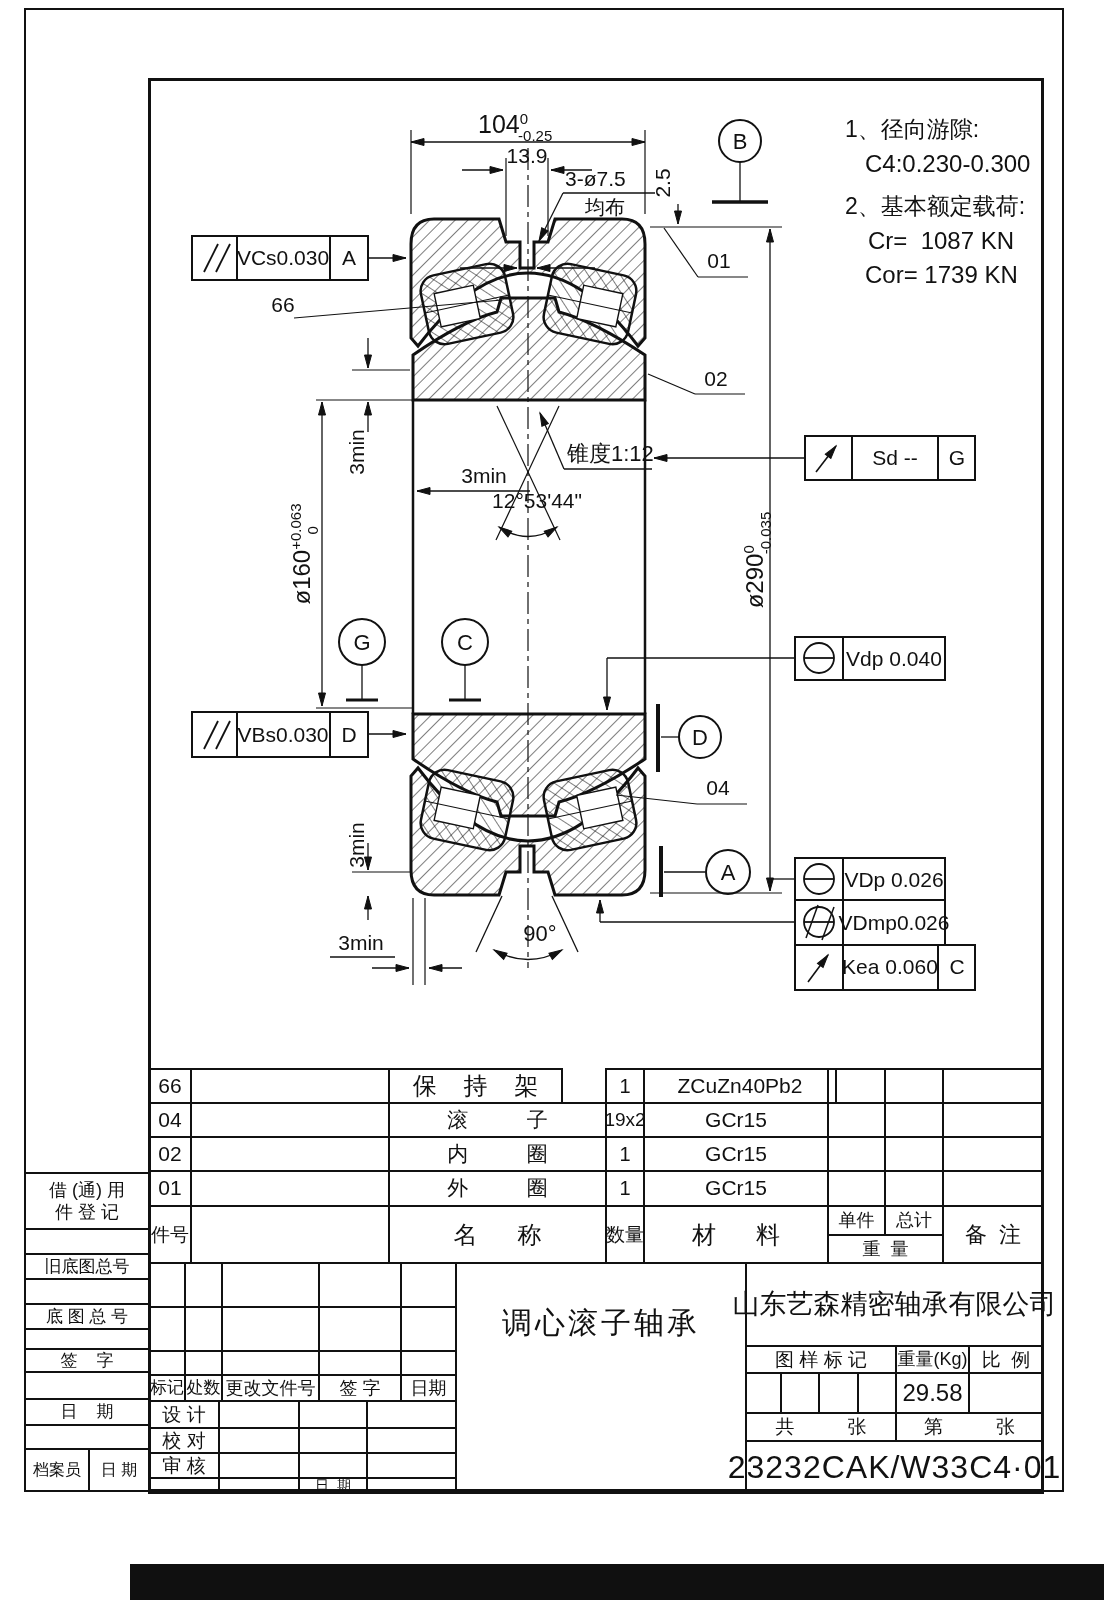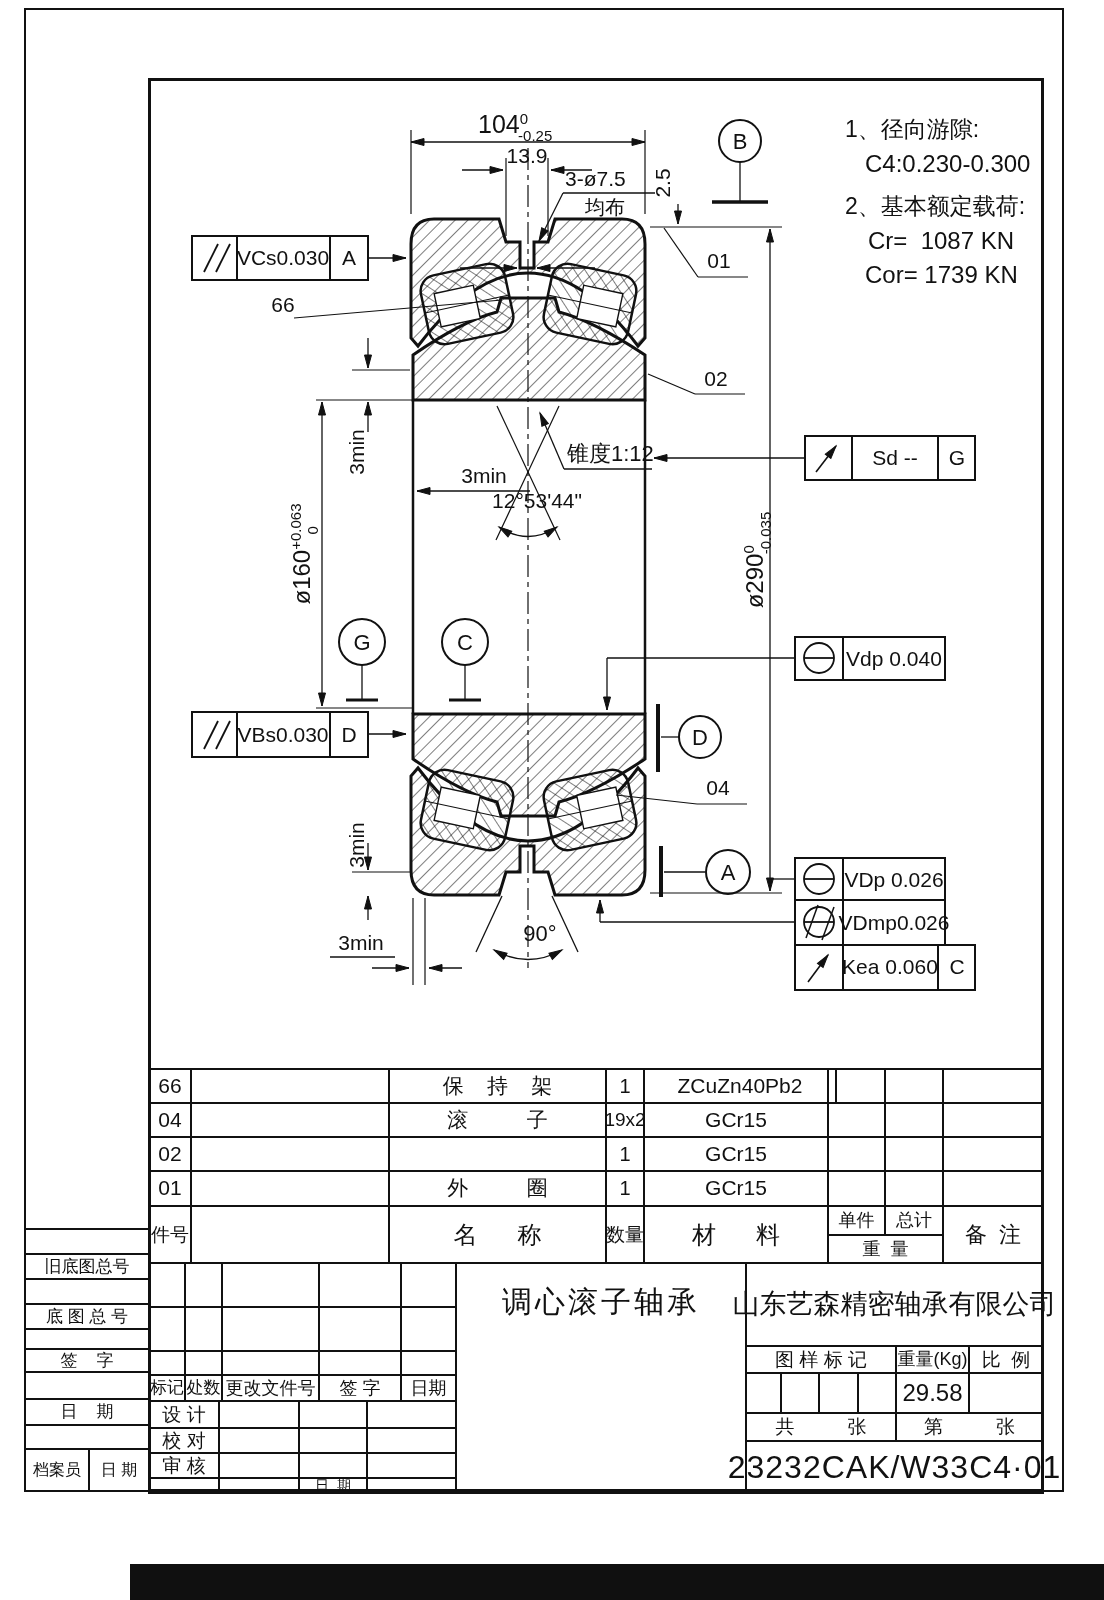--- a/index.html
+++ b/index.html
@@ -299,38 +299,39 @@
       <text x="845" y="137">1、径向游隙:</text>
       <text x="865" y="172" font-size="24">C4:0.230-0.300</text>
       <text x="845" y="214">2、基本额定载荷:</text>
       <text x="868" y="249" font-size="24">Cr=  1087 KN</text>
       <text x="865" y="283" font-size="24">Cor= 1739 KN</text>
     </g>
   </svg>
 
   <div class="cell" style="left:148px;top:1068px;width:44px;height:36px;font-size:21px">66</div>
   <div class="cell" style="left:190px;top:1068px;width:200px;height:36px"></div>
-  <div class="cell" style="left:388px;top:1068px;width:219px;height:36px;font-size:21px">保    持    架</div>
+  <div class="cell" style="left:388px;top:1068px;width:175px;height:36px;font-size:24px">保    持    架</div>
   <div class="cell" style="left:605px;top:1068px;width:40px;height:36px;font-size:20px">1</div>
   <div class="cell" style="left:643px;top:1068px;width:194px;height:36px;font-size:21px">ZCuZn40Pb2</div>
   <div class="cell" style="left:827px;top:1068px;width:59px;height:36px"></div>
   <div class="cell" style="left:884px;top:1068px;width:60px;height:36px"></div>
   <div class="cell" style="left:942px;top:1068px;width:102px;height:36px"></div>
 
   <div class="cell" style="left:148px;top:1102px;width:44px;height:36px;font-size:21px">04</div>
   <div class="cell" style="left:190px;top:1102px;width:200px;height:36px"></div>
   <div class="cell" style="left:388px;top:1102px;width:219px;height:36px;font-size:21px">滚          子</div>
   <div class="cell" style="left:605px;top:1102px;width:40px;height:36px;font-size:19px">19x2</div>
   <div class="cell" style="left:643px;top:1102px;width:186px;height:36px;font-size:21px">GCr15</div>
   <div class="cell" style="left:827px;top:1102px;width:59px;height:36px"></div>
   <div class="cell" style="left:884px;top:1102px;width:60px;height:36px"></div>
   <div class="cell" style="left:942px;top:1102px;width:102px;height:36px"></div>
 
   <div class="cell" style="left:148px;top:1136px;width:44px;height:36px;font-size:21px">02</div>
   <div class="cell" style="left:190px;top:1136px;width:200px;height:36px"></div>
+  <div class="cell" style="left:388px;top:1136px;width:219px;height:36px;font-size:21px">内          圈</div>
   <div class="cell" style="left:605px;top:1136px;width:40px;height:36px;font-size:20px">1</div>
   <div class="cell" style="left:643px;top:1136px;width:186px;height:36px;font-size:21px">GCr15</div>
   <div class="cell" style="left:827px;top:1136px;width:59px;height:36px"></div>
   <div class="cell" style="left:884px;top:1136px;width:60px;height:36px"></div>
   <div class="cell" style="left:942px;top:1136px;width:102px;height:36px"></div>
 
   <div class="cell" style="left:148px;top:1170px;width:44px;height:37px;font-size:21px">01</div>
   <div class="cell" style="left:190px;top:1170px;width:200px;height:37px"></div>
   <div class="cell" style="left:388px;top:1170px;width:219px;height:37px;font-size:21px">外          圈</div>
   <div class="cell" style="left:605px;top:1170px;width:40px;height:37px;font-size:20px">1</div>
@@ -380,36 +381,40 @@
   <div class="cell" style="left:366px;top:1427px;width:91px;height:27px"></div>
   <div class="cell" style="left:148px;top:1452px;width:72px;height:27px;font-size:19px">审 核</div>
   <div class="cell" style="left:218px;top:1452px;width:82px;height:27px"></div>
   <div class="cell" style="left:298px;top:1452px;width:70px;height:27px"></div>
   <div class="cell" style="left:366px;top:1452px;width:91px;height:27px"></div>
   <div class="cell" style="left:148px;top:1477px;width:72px;height:17px"></div>
   <div class="cell" style="left:218px;top:1477px;width:82px;height:17px"></div>
   <div class="cell" style="left:298px;top:1477px;width:70px;height:17px;font-size:14px">日  期</div>
   <div class="cell" style="left:366px;top:1477px;width:91px;height:17px"></div>
 
-  <div class="cell" style="left:455px;top:1262px;width:292px;height:232px;align-items:flex-start;padding-top:19px;font-size:30px;letter-spacing:3px">调心滚子轴承</div>
+  <div class="cell" style="left:455px;top:1262px;width:292px;height:232px;align-items:flex-start;padding-top:40px;font-size:30px;letter-spacing:3px">调心滚子轴承</div>
 
   <div class="cell" style="left:745px;top:1262px;width:299px;height:85px;font-size:27px">山东艺森精密轴承有限公司</div>
   <div class="cell" style="left:745px;top:1345px;width:152px;height:29px;font-size:19px">图 样 标 记</div>
   <div class="cell" style="left:895px;top:1345px;width:75px;height:29px;font-size:18px">重量(Kg)</div>
   <div class="cell" style="left:968px;top:1345px;width:76px;height:29px;font-size:19px">比  例</div>
   <div class="cell" style="left:745px;top:1372px;width:37px;height:42px"></div>
   <div class="cell" style="left:780px;top:1372px;width:40px;height:42px"></div>
   <div class="cell" style="left:818px;top:1372px;width:41px;height:42px"></div>
   <div class="cell" style="left:857px;top:1372px;width:40px;height:42px"></div>
   <div class="cell" style="left:895px;top:1372px;width:75px;height:42px;font-size:24px">29.58</div>
   <div class="cell" style="left:968px;top:1372px;width:76px;height:42px"></div>
   <div class="cell" style="left:745px;top:1412px;width:152px;height:30px;font-size:19px">共          张</div>
   <div class="cell" style="left:895px;top:1412px;width:149px;height:30px;font-size:19px">第          张</div>
   <div class="cell" style="left:745px;top:1440px;width:299px;height:54px;font-size:32px;letter-spacing:1px">23232CAK/W33C4·01</div>
 
+  <div class="cell col" style="left:24px;top:1172px;width:126px;height:58px;font-size:18px">
+    <span>借 (通) 用</span>
+    <span>件 登 记</span>
+  </div>
   <div class="cell" style="left:24px;top:1228px;width:126px;height:27px"></div>
   <div class="cell" style="left:24px;top:1253px;width:126px;height:27px;font-size:17px">旧底图总号</div>
   <div class="cell" style="left:24px;top:1278px;width:126px;height:27px"></div>
   <div class="cell" style="left:24px;top:1303px;width:126px;height:27px;font-size:17px">底 图 总 号</div>
   <div class="cell" style="left:24px;top:1328px;width:126px;height:22px"></div>
   <div class="cell" style="left:24px;top:1348px;width:126px;height:25px;font-size:17px">签    字</div>
   <div class="cell" style="left:24px;top:1371px;width:126px;height:29px"></div>
   <div class="cell" style="left:24px;top:1398px;width:126px;height:28px;font-size:17px">日    期</div>
   <div class="cell" style="left:24px;top:1424px;width:126px;height:26px"></div>
   <div class="cell" style="left:24px;top:1448px;width:66px;height:44px;font-size:16px">档案员</div>

